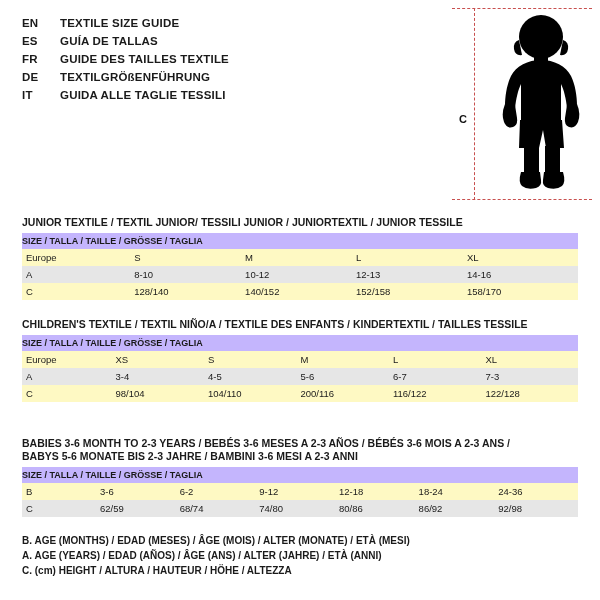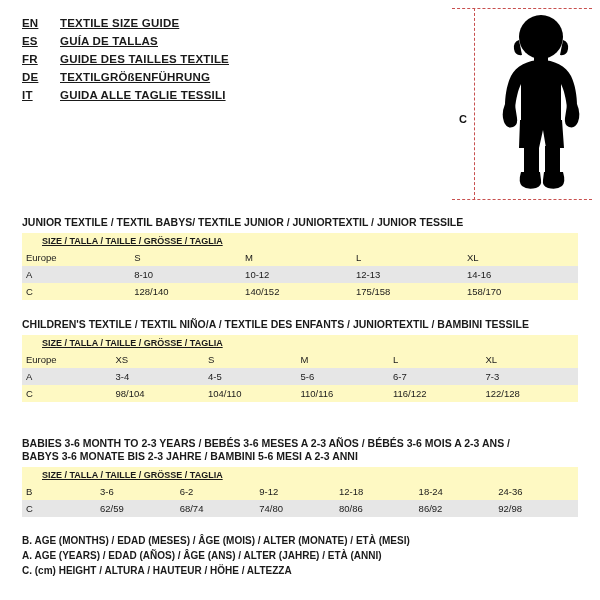--- a/index.html
+++ b/index.html
@@ -6,39 +6,39 @@
   body{
     width:600px;height:600px;
     background:#ffffff;
     font-family:"Liberation Sans", sans-serif;
     color:#1a1a1a;
     overflow:hidden;
   }
   .page{position:relative;width:600px;height:600px;}
 
   
-  .header{position:absolute;left:22px;top:14px;width:420px;text-decoration:underline;}
+  .header{position:absolute;left:22px;top:14px;width:420px;}
   .header-row{display:flex;font-size:11.5px;line-height:18px;font-weight:bold;letter-spacing:.2px;}
   .header-lang{width:38px;flex:0 0 38px;}
   .header-title{flex:1;}
 
   
   .figure{position:absolute;left:452px;top:8px;width:140px;height:195px;}
   .dash-v{position:absolute;left:22px;top:0;width:0;height:192px;border-left:1px dashed #c8504f;}
   .dash-h-top{position:absolute;left:0px;top:0px;width:140px;height:0;border-top:1px dashed #c8504f;}
   .dash-h-bot{position:absolute;left:0px;top:191px;width:140px;height:0;border-top:1px dashed #c8504f;}
   .c-label{position:absolute;left:5px;top:104px;font-size:11px;font-weight:bold;color:#111;background:#fff;padding:1px 2px;}
   .baby{position:absolute;left:46px;top:6px;width:86px;height:182px;}
 
   
   .section{position:absolute;left:22px;width:556px;}
   .sec-title{font-size:10.5px;font-weight:bold;line-height:13px;margin-bottom:4px;}
   table{border-collapse:collapse;width:556px;font-size:9.5px;}
   td{padding:3px 0 3px 0;vertical-align:middle;}
-  .hdr td{background:#fef9c3;font-weight:bold;font-size:9px;padding-left:20px;text-decoration:underline;}
+  .hdr td{background:#c4b5fd;font-weight:bold;font-size:9px;padding-left:0;}
   .row-alt td{background:#e6e6e6;}
   .row-plain td{background:#fef9c3;}
   .c0{width:90px;padding-left:4px;}
   .cell{width:93px;}
   .sec-title-two{line-height:13px;}
 
   
   .legend{position:absolute;left:22px;top:533px;font-size:10px;line-height:15px;font-weight:bold;}
   .legend div{white-space:nowrap;}
 </style>
@@ -105,21 +105,21 @@
         <rect x="26" y="132" width="15" height="30"></rect>
         <rect x="47" y="132" width="15" height="30"></rect>
 
         <path d="M23 158 q-3 10 1 14 q5 4 14 2 q6 -2 5 -8 l-1 -8 z"></path>
         <path d="M46 158 q-1 8 -1 8 q-1 6 5 8 q9 2 14 -2 q4 -4 1 -14 z"></path>
       </g>
     </svg>
   </div>
 
   <div class="section" style="top:216px;">
-    <div class="sec-title">JUNIOR TEXTILE / TEXTIL BABYS/ TEXTILE JUNIOR / JUNIORTEXTIL / JUNIOR TESSILE</div>
+    <div class="sec-title">JUNIOR TEXTILE / TEXTIL JUNIOR/ TESSILI JUNIOR / JUNIORTEXTIL / JUNIOR TESSILE</div>
     <table>
       <tbody>
           <tr class="hdr">
         <td colspan="5">SIZE / TALLA / TAILLE / GRÖSSE / TAGLIA</td>
       </tr>
       <tr class="row-plain">
         <td class="c0">Europe</td>
         <td class="cell">S</td>
         <td class="cell">M</td>
         <td class="cell">L</td>
@@ -129,29 +129,29 @@
         <td class="c0">A</td>
         <td class="cell">8-10</td>
         <td class="cell">10-12</td>
         <td class="cell">12-13</td>
         <td class="cell">14-16</td>
       </tr>
       <tr class="row-plain">
         <td class="c0">C</td>
         <td class="cell">128/140</td>
         <td class="cell">140/152</td>
-        <td class="cell">175/158</td>
+        <td class="cell">152/158</td>
         <td class="cell">158/170</td>
       </tr>
     </tbody>
       </table>
   </div>
 
   <div class="section" style="top:318px;">
-    <div class="sec-title">CHILDREN'S TEXTILE / TEXTIL NIÑO/A / TEXTILE DES ENFANTS / JUNIORTEXTIL / BAMBINI TESSILE</div>
+    <div class="sec-title">CHILDREN'S TEXTILE / TEXTIL NIÑO/A / TEXTILE DES ENFANTS / KINDERTEXTIL / TAILLES TESSILE</div>
     <table>
       <tbody>
           <tr class="hdr">
         <td colspan="6">SIZE / TALLA / TAILLE / GRÖSSE / TAGLIA</td>
       </tr>
       <tr class="row-plain">
         <td class="c0">Europe</td>
         <td class="cell">XS</td>
         <td class="cell">S</td>
         <td class="cell">M</td>
@@ -163,31 +163,31 @@
         <td class="cell">3-4</td>
         <td class="cell">4-5</td>
         <td class="cell">5-6</td>
         <td class="cell">6-7</td>
         <td class="cell">7-3</td>
       </tr>
       <tr class="row-plain">
         <td class="c0">C</td>
         <td class="cell">98/104</td>
         <td class="cell">104/110</td>
-        <td class="cell">110/116</td>
+        <td class="cell">200/116</td>
         <td class="cell">116/122</td>
         <td class="cell">122/128</td>
       </tr>
     </tbody>
       </table>
   </div>
 
   <div class="section" style="top:417px;margin-top:20px;">
     <div class="sec-title sec-title-two">BABIES 3-6 MONTH TO 2-3 YEARS / BEBÉS 3-6 MESES A 2-3 AÑOS / BÉBÉS 3-6 MOIS A 2-3 ANS /</div>
-    <div class="sec-title sec-title-two" style="margin-top:-4px;">BABYS 3-6 MONATE BIS 2-3 JAHRE / BAMBINI 5-6 MESI A 2-3 ANNI</div>
+    <div class="sec-title sec-title-two" style="margin-top:-4px;">BABYS 5-6 MONATE BIS 2-3 JAHRE / BAMBINI 3-6 MESI A 2-3 ANNI</div>
     <table>
       <tbody>
           <tr class="hdr">
         <td colspan="7">SIZE / TALLA / TAILLE / GRÖSSE / TAGLIA</td>
       </tr>
       <tr class="row-plain">
         <td class="c0">B</td>
         <td class="cell">3-6</td>
         <td class="cell">6-2</td>
         <td class="cell">9-12</td>

